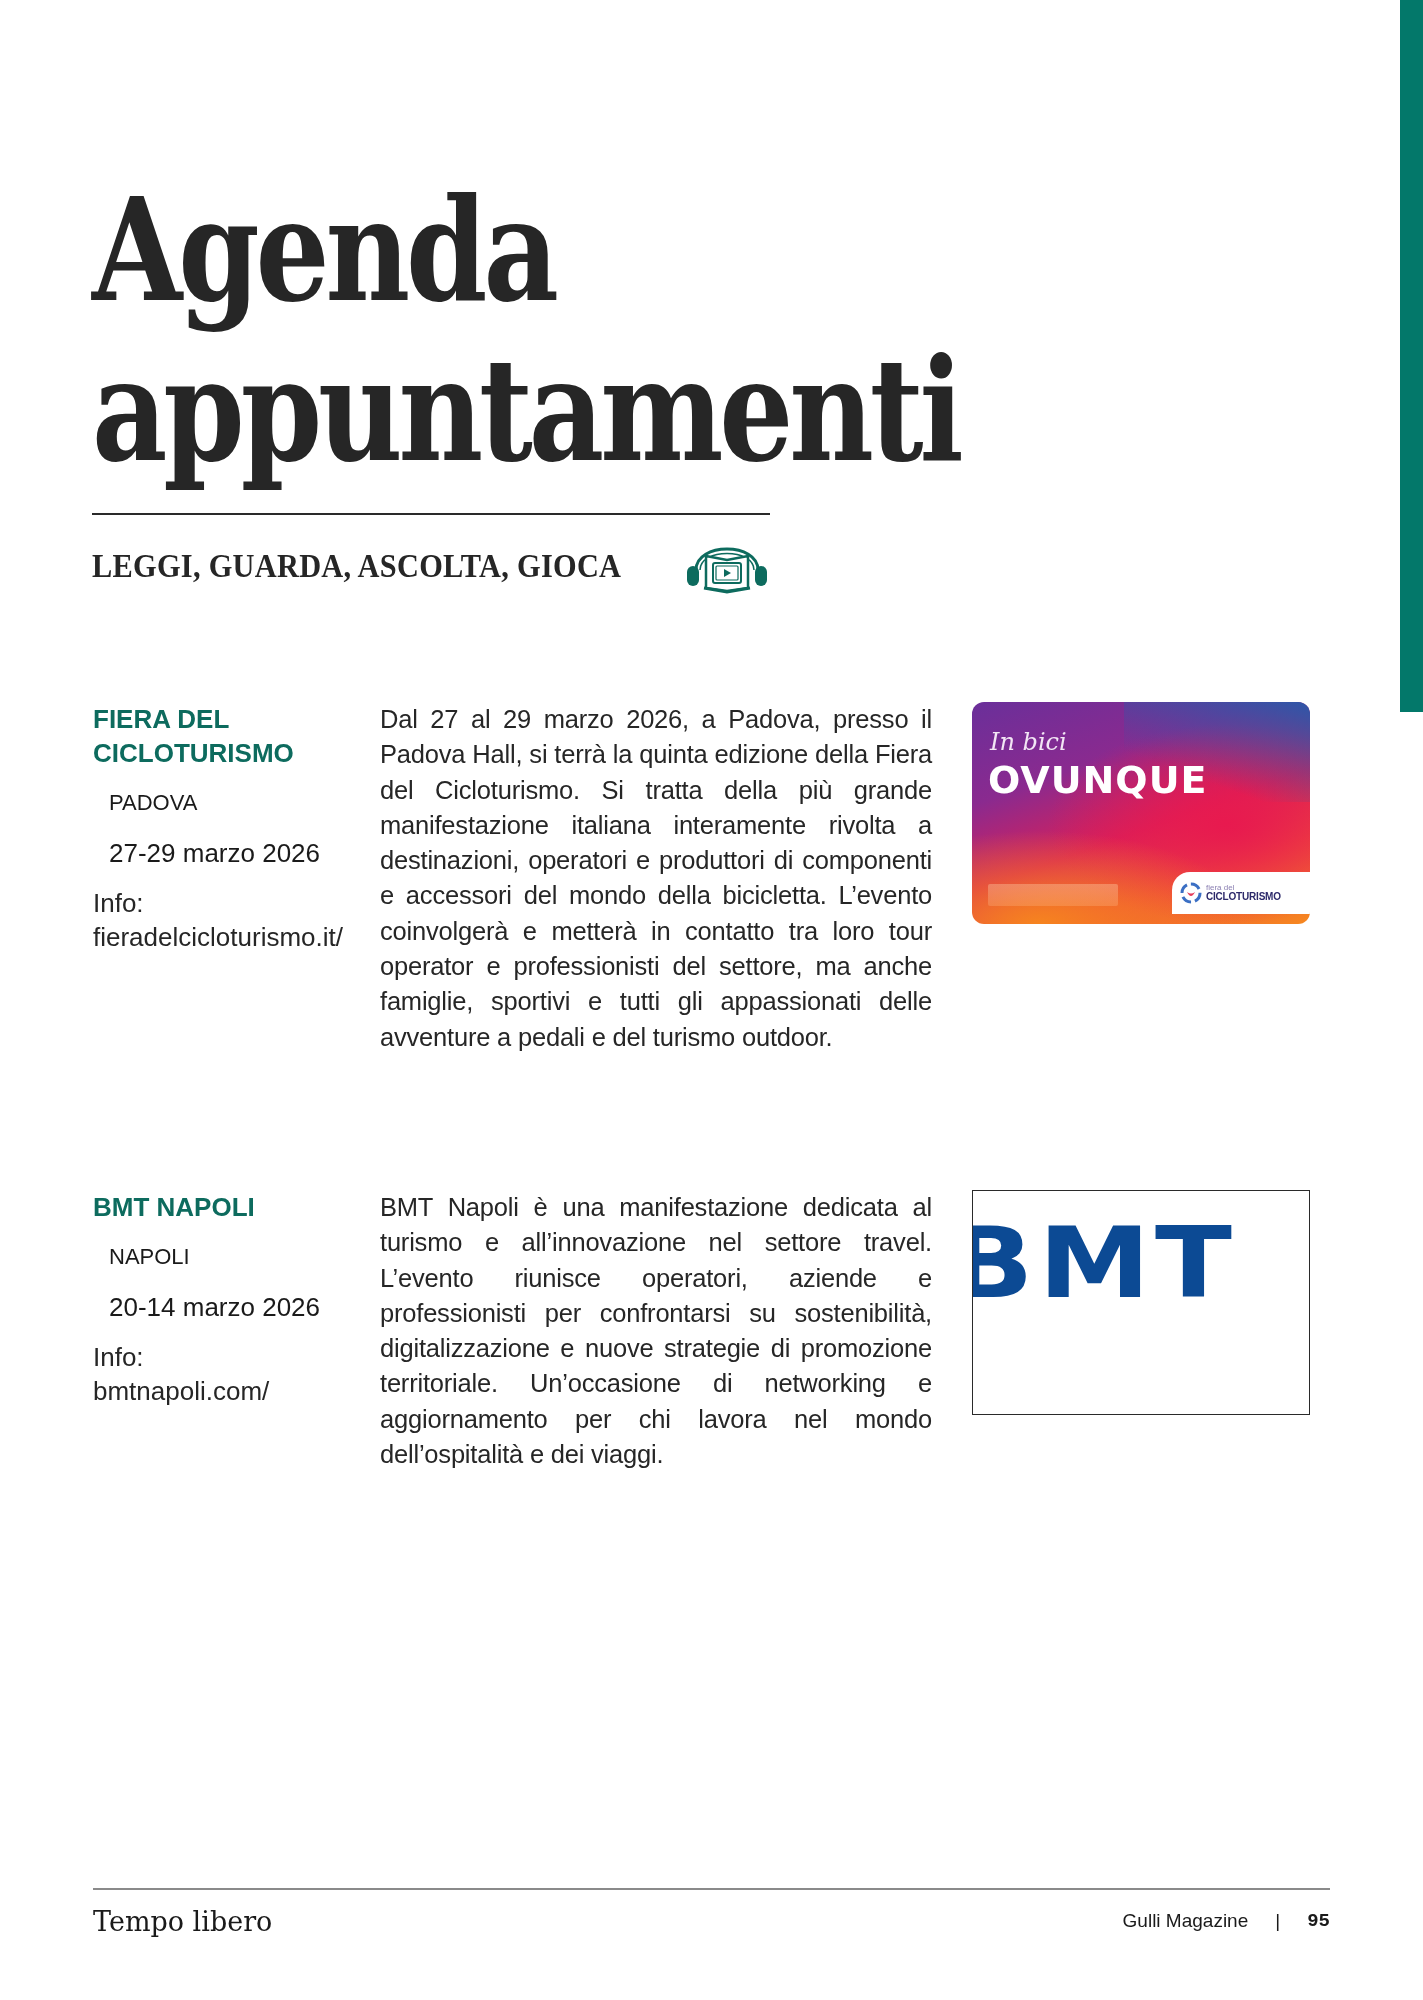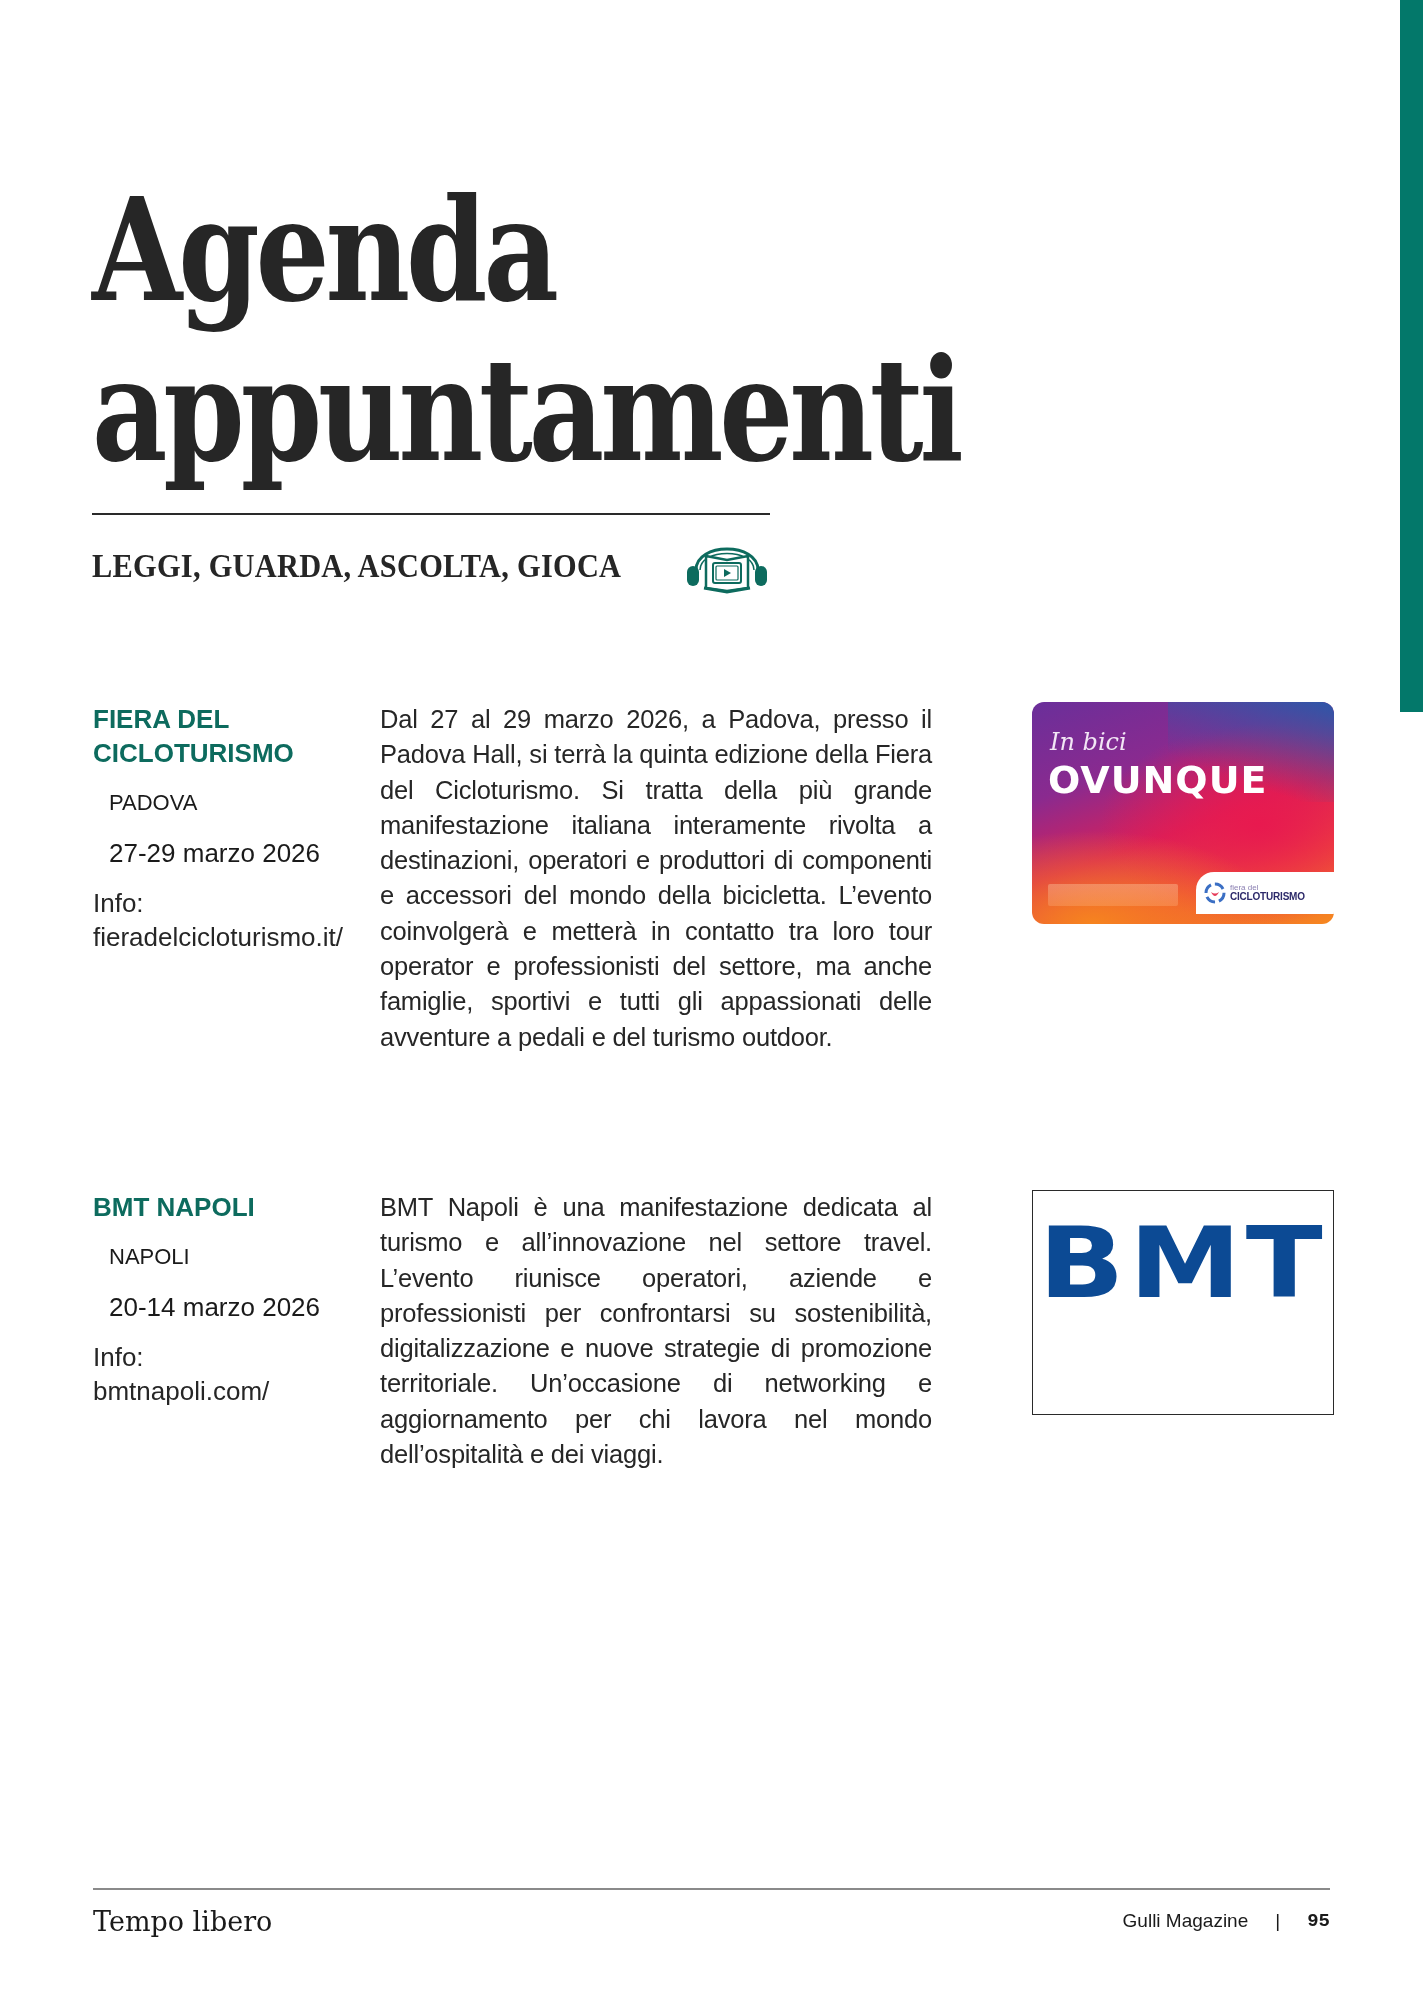--- a/index.html
+++ b/index.html
@@ -39,21 +39,21 @@
     .event-city { margin: 16px 0 0 16px; font-size: 22px; line-height: 34px; color: #1a1a1a; font-weight: bold; font-weight: 500; }
     .event-date { margin: 16px; font-size: 26px; line-height: 34px; color: #1a1a1a; }
     .event-info-label { margin: 16px 0 0 0; font-size: 26px; line-height: 34px; color: #262626; font-weight: 300; }
     .event-info-link { margin: 0; font-size: 26px; line-height: 34px; color: #262626; text-decoration: none; display: block; }
     .event-body {
       position: absolute; left: 380px; width: 552px; margin: 0;
       font-size: 25.5px; line-height: 35.3px; color: #262626;
       text-align: justify; letter-spacing: -0.2px;
     }
     .event-image {
-      position: absolute; left: 1032px; width: 302px; border-radius: 12px; overflow: hidden;
+      position: absolute; left: 972px; width: 338px; border-radius: 12px; overflow: hidden;
     }
 
     .ovunque {
       top: 0; height: 222px;
       background:
         radial-gradient(ellipse 90% 60% at 20% 100%, #f6841f 0%, rgba(246,132,31,0.0) 70%),
         radial-gradient(ellipse 70% 60% at 75% 55%, #e8194f 0%, rgba(232,25,79,0) 75%),
         linear-gradient(160deg, #6a2f9a 0%, #8a2a8f 30%, #d8205a 55%, #ef4e3a 75%, #f6891f 100%);
     }
     .ovunque::after {
@@ -79,21 +79,21 @@
       background: #ffffff; border-top-left-radius: 18px; display: flex; align-items: center; gap: 4px; padding-left: 8px;
       box-sizing: border-box;
     }
     .badge-logo { width: 22px; height: 22px; }
     .badge-text { display: flex; flex-direction: column; line-height: 1; }
     .badge-small { font-size: 8px; color: #8a7fb2; }
     .badge-main { font-size: 10px; font-weight: bold; color: #2d2a6a; letter-spacing: -0.2px; }
 
     .bmt-logo {
       top: 0; height: 225px; border-radius: 0; border: 1.5px solid #2a2a2a; background: #fff;
-      box-sizing: border-box; text-align: center;
+      box-sizing: border-box; 
     }
     .bmt-big {
       position: absolute; left: 0; right: 0; top: 22px;
       font-family: "DejaVu Sans", sans-serif; font-weight: bold; font-size: 98px; line-height: 100px;
       color: #0c4a94; letter-spacing: 4px; transform: scaleX(1.15);
     }
     .bmt-sub {
       position: absolute; left: 0; right: 0; top: 134px;
       font-family: "DejaVu Sans", sans-serif; font-weight: bold; font-size: 23px; line-height: 27px;
       color: #244f8c;

